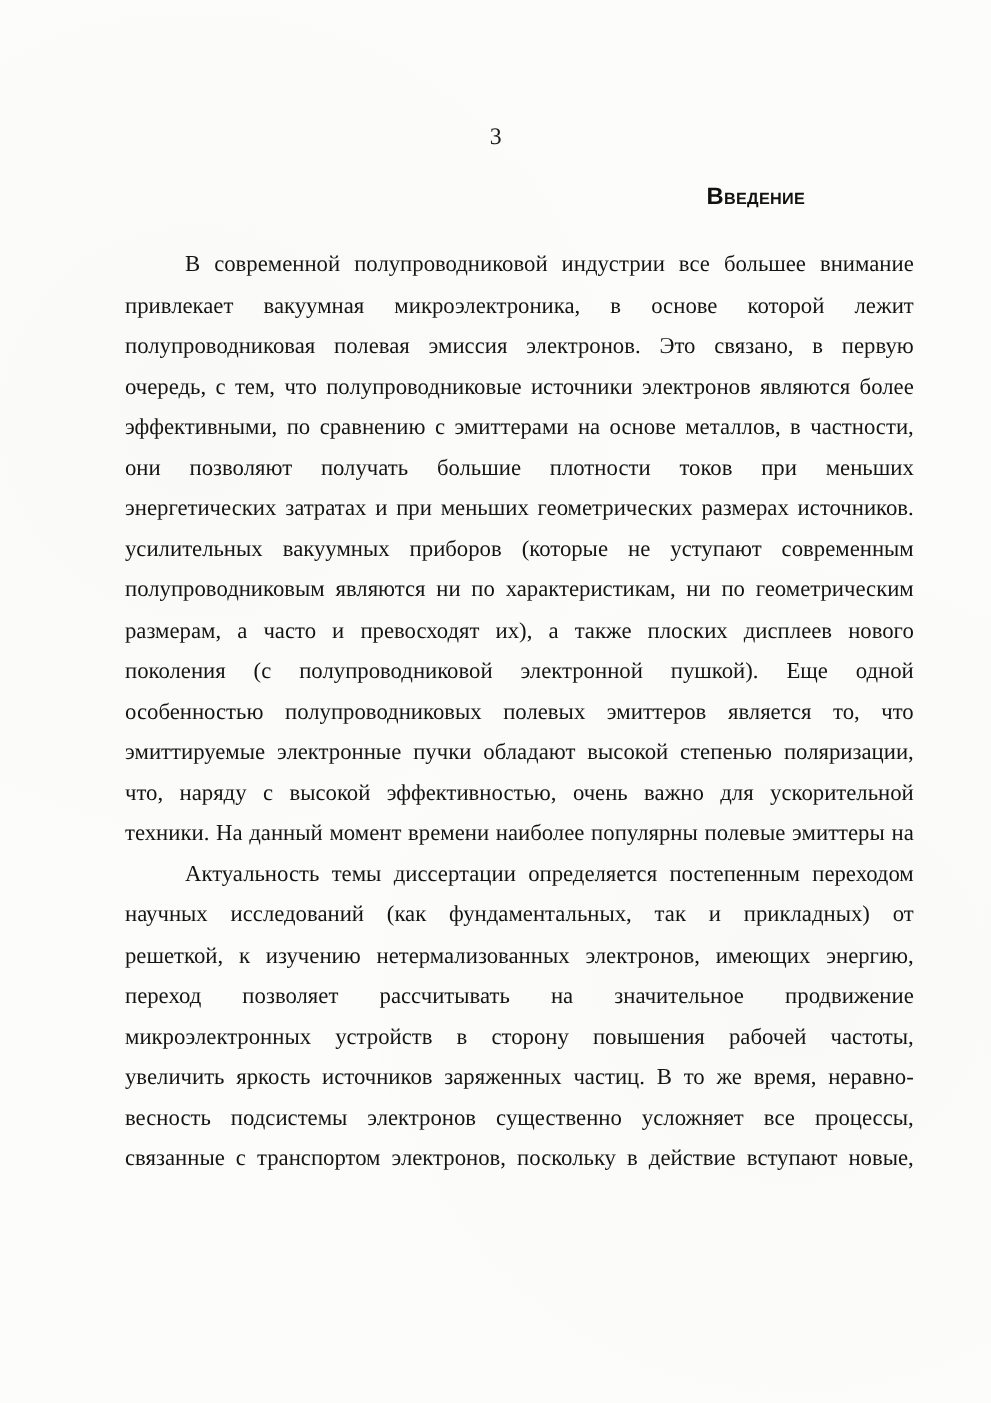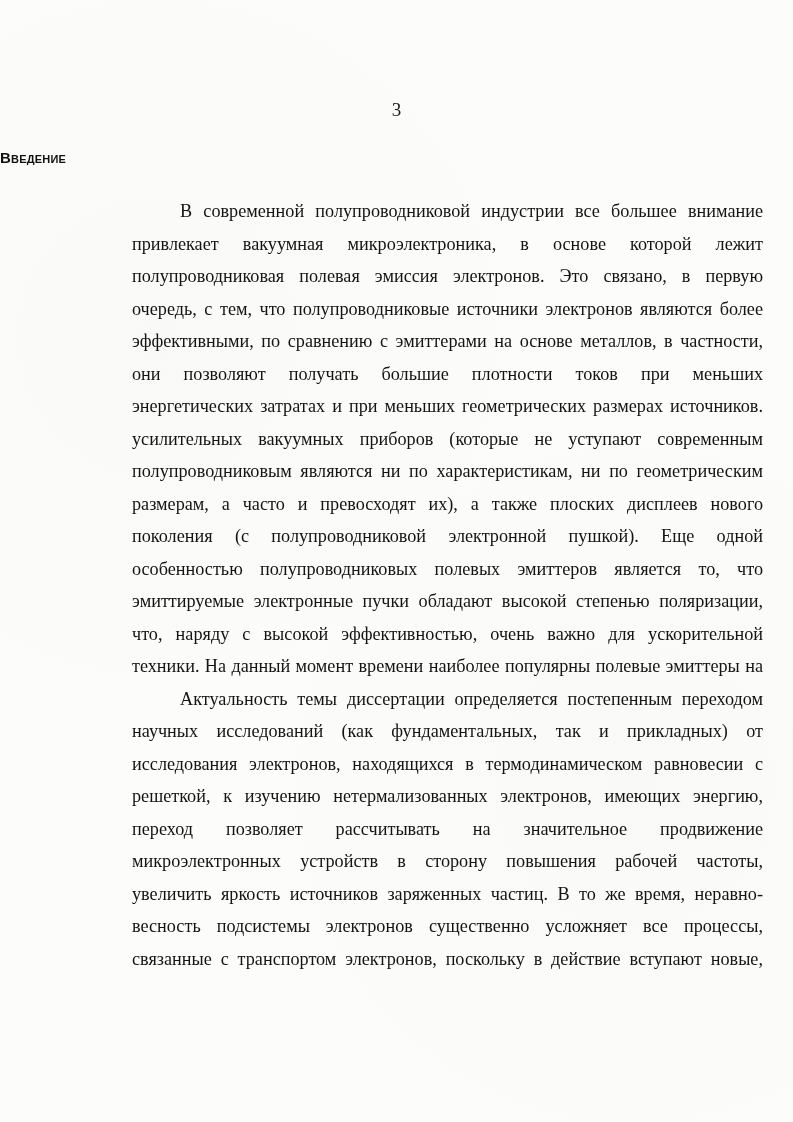--- a/index.html
+++ b/index.html
@@ -33,35 +33,34 @@
     text-align: center;
     font-size: 19px;
     line-height: 24px;
     color: #1a1a1a;
   }
   .title {
     position: absolute;
     top: 146px;
     left: 0;
     width: 644px;
-    text-align: left;
+    text-align: right;
     font-family: "Liberation Sans", "DejaVu Sans", sans-serif;
     font-weight: bold;
     font-variant: small-caps;
-    font-size: 15px;
+    font-size: 19px;
     letter-spacing: 0.2px;
     line-height: 24px;
     color: #111;
   }
   .body-text {
     position: absolute;
     left: 100px;
     top: 199px;
     width: 631px;
-    margin-left: 32px;
   }
   .line {
     display: block;
     height: 32.5px;
     line-height: 25px;
     font-size: 18.2px;
     text-align: justify;
     text-align-last: justify;
     white-space: nowrap;
     overflow: visible;
@@ -101,21 +100,20 @@
       <span class="line">поколения (с полупроводниковой электронной пушкой). Еще одной</span>
       <span class="line">особенностью полупроводниковых полевых эмиттеров является то, что</span>
       <span class="line">эмиттируемые электронные пучки обладают высокой степенью поляризации,</span>
       <span class="line">что, наряду с высокой эффективностью, очень важно для ускорительной</span>
       <span class="line">техники. На данный момент времени наиболее популярны полевые эмиттеры на</span>
     </div>
 
     <div class="paragraph">
       <span class="line indent">Актуальность темы диссертации определяется постепенным переходом</span>
       <span class="line">научных исследований (как фундаментальных, так и прикладных) от</span>
-      <span class="line">исследования электронов, находящихся в термодинамическом равновесии с</span>
       <span class="line">решеткой, к изучению нетермализованных электронов, имеющих энергию,</span>
       <span class="line">переход позволяет рассчитывать на значительное продвижение</span>
       <span class="line">микроэлектронных устройств в сторону повышения рабочей частоты,</span>
       <span class="line hyphen-end">увеличить яркость источников заряженных частиц. В то же время, неравно-</span>
       <span class="line">весность подсистемы электронов существенно усложняет все процессы,</span>
       <span class="line">связанные с транспортом электронов, поскольку в действие вступают новые,</span>
     </div>
 
   </div>
 </div>

